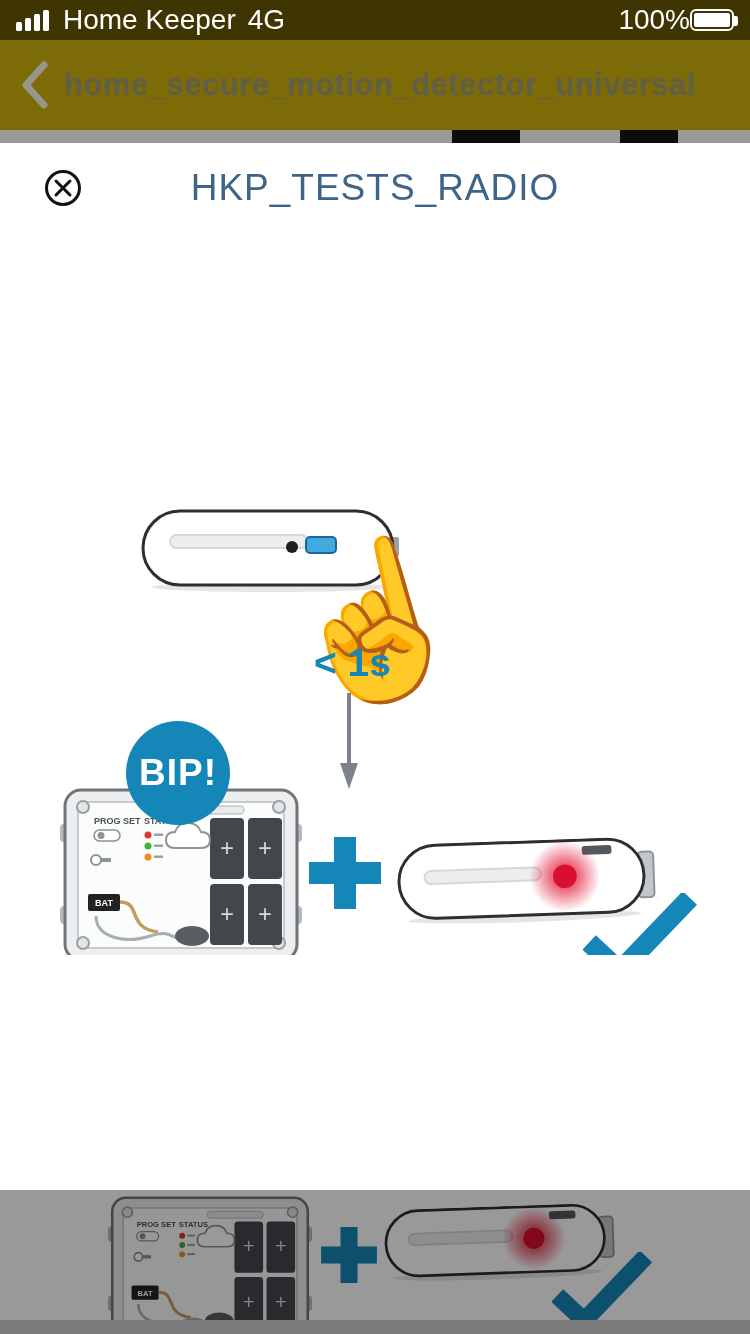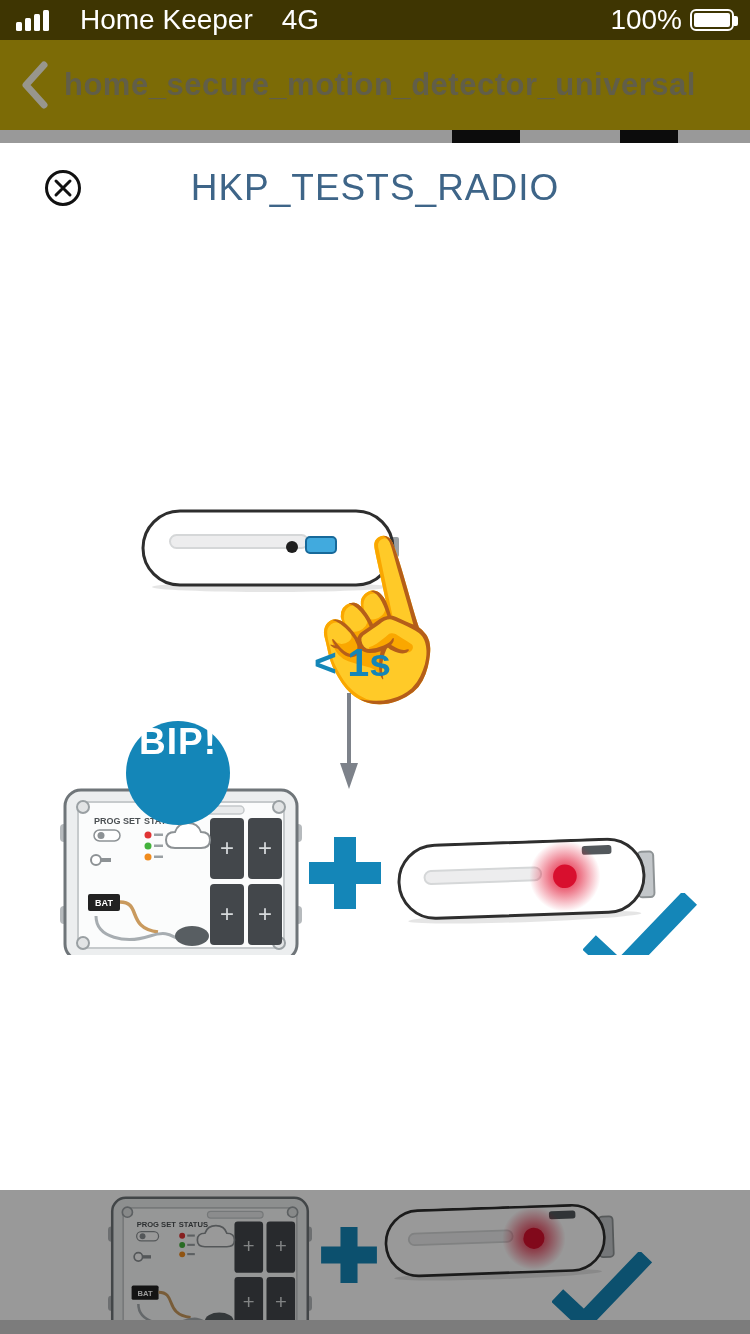--- a/index.html
+++ b/index.html
@@ -12,26 +12,26 @@
     --nav-title-color:#615e49;
     --hand-gray:#7e848c;
   }
   html,body{margin:0;padding:0}
   body{width:750px;height:1334px;font-family:"Liberation Sans",sans-serif;background:#fff}
   .screen{position:relative;width:750px;height:1334px;overflow:hidden;background:#fff}
 
   
   .statusbar{position:absolute;top:0;left:0;width:750px;height:40px;background:var(--status-bg);
     color:#fff;display:flex;align-items:center;padding:0 16px;box-sizing:border-box;font-size:28px;z-index:6}
-  .sb-left{display:flex;align-items:center;gap:29px;z-index:1}
+  .sb-left{display:flex;align-items:center;gap:12px;z-index:1}
   .signal{display:flex;align-items:flex-end;gap:3px;height:22px;margin-right:2px}
   .signal i{display:block;width:6px;background:#fff;border-radius:1.5px}
   .signal .b1{height:9px}.signal .b2{height:13px}.signal .b3{height:17px}.signal .b4{height:21px}
   .time{position:absolute;left:0;right:0;text-align:center;font-weight:bold;font-size:28px}
-  .sb-right{margin-left:auto;display:flex;align-items:center;gap:8px;z-index:1}
+  .sb-right{margin-left:auto;display:flex;align-items:center;gap:0;z-index:1}
   .battery{position:relative;width:44px;height:22px;border:2px solid #fff;border-radius:6px;box-sizing:border-box;display:inline-block}
   .battery .fill{position:absolute;inset:2px;background:#fff;border-radius:2px}
   .battery .nub{position:absolute;right:-6px;top:5px;width:4px;height:10px;background:#fff;border-radius:0 2px 2px 0}
 
   
   .navbar{position:absolute;top:40px;left:0;width:750px;height:90px;background:var(--nav-bg);
     display:flex;align-items:center;box-sizing:border-box;padding:0 14px;z-index:6}
   .back{background:none;border:none;padding:0;margin:0 16px 0 4px;cursor:pointer;line-height:0}
   .nav-title{font-size:31px;font-weight:700;color:var(--nav-title-color);letter-spacing:.5px;
     white-space:nowrap;overflow:hidden}
@@ -56,21 +56,21 @@
     font-size:37px;font-weight:400;color:var(--title-blue);letter-spacing:1px}
 
   .illus{position:absolute;inset:0;overflow:hidden;border-radius:10px}
   .dev1{position:absolute;left:124px;top:366px;width:260px;height:84px}
   .hand{position:absolute;left:266px;top:404px;font-size:150px;line-height:150px;color:var(--hand-gray);
     transform:rotate(-15deg);user-select:none}
   .dur{position:absolute;left:298px;top:498px;font-size:39px;font-weight:bold;color:var(--accent-blue);z-index:3}
   .arrow{position:absolute;left:322px;top:550px;width:22px;height:100px}
   .panel-svg{position:absolute;left:44px;top:645px;width:242px;height:174px}
   .bip{position:absolute;left:110px;top:578px;width:104px;height:104px;border-radius:50%;
-    background:var(--accent-blue);display:flex;justify-content:center;z-index:2}
+    background:var(--accent-blue);display:flex;align-items:center;justify-content:center;z-index:2}
   .bip b{color:#fff;font-size:37px;font-weight:600;letter-spacing:1px}
   .plus-svg{position:absolute;left:289px;top:690px;width:80px;height:80px}
   .dev2{position:absolute;left:381px;top:697px;width:262px;height:83px;transform:rotate(-2deg)}
   .check-svg{position:absolute;left:567px;top:750px;width:114px;height:84px}
 
   
   .accent-fill{fill:var(--accent-blue)}
   .accent-stroke{stroke:var(--accent-blue)}
   .panel-lbl{font-family:"Liberation Sans",sans-serif;font-size:9px;font-weight:bold;fill:#4c5154}
   .bat-plus{font-family:"Liberation Sans",sans-serif;font-size:24px;fill:#d7dadc;text-anchor:middle}

